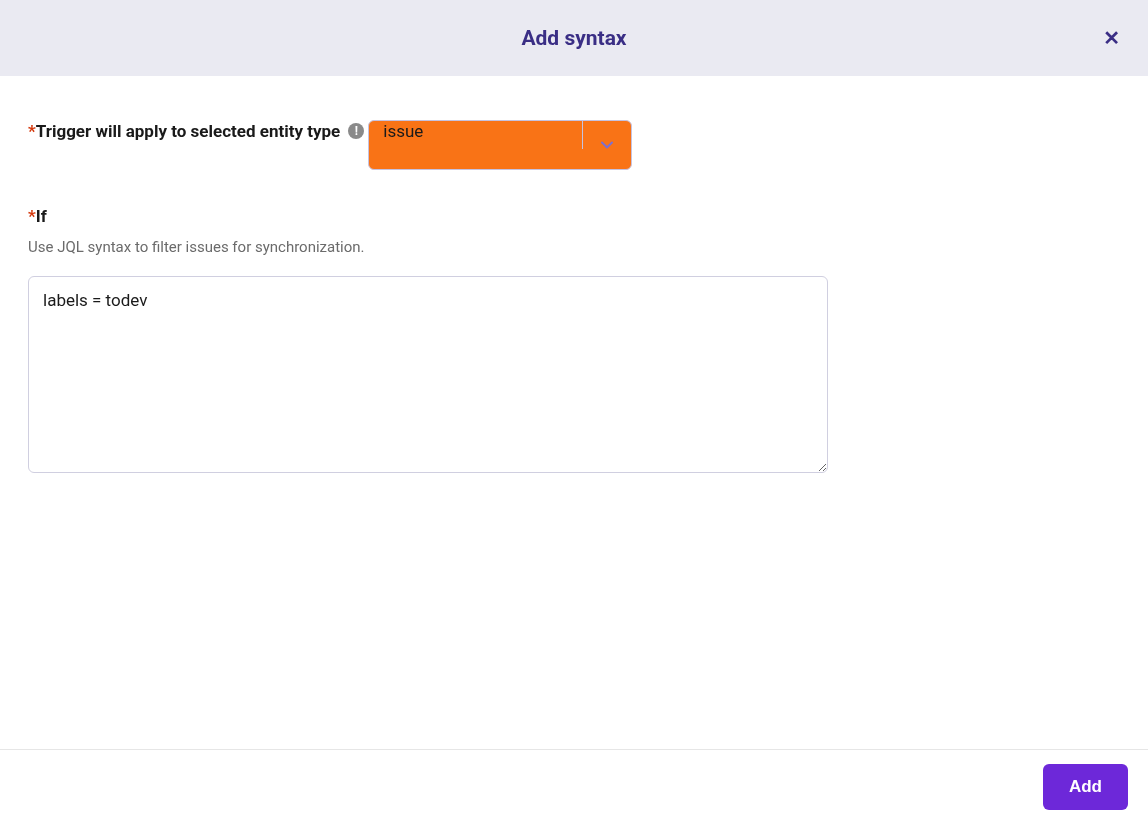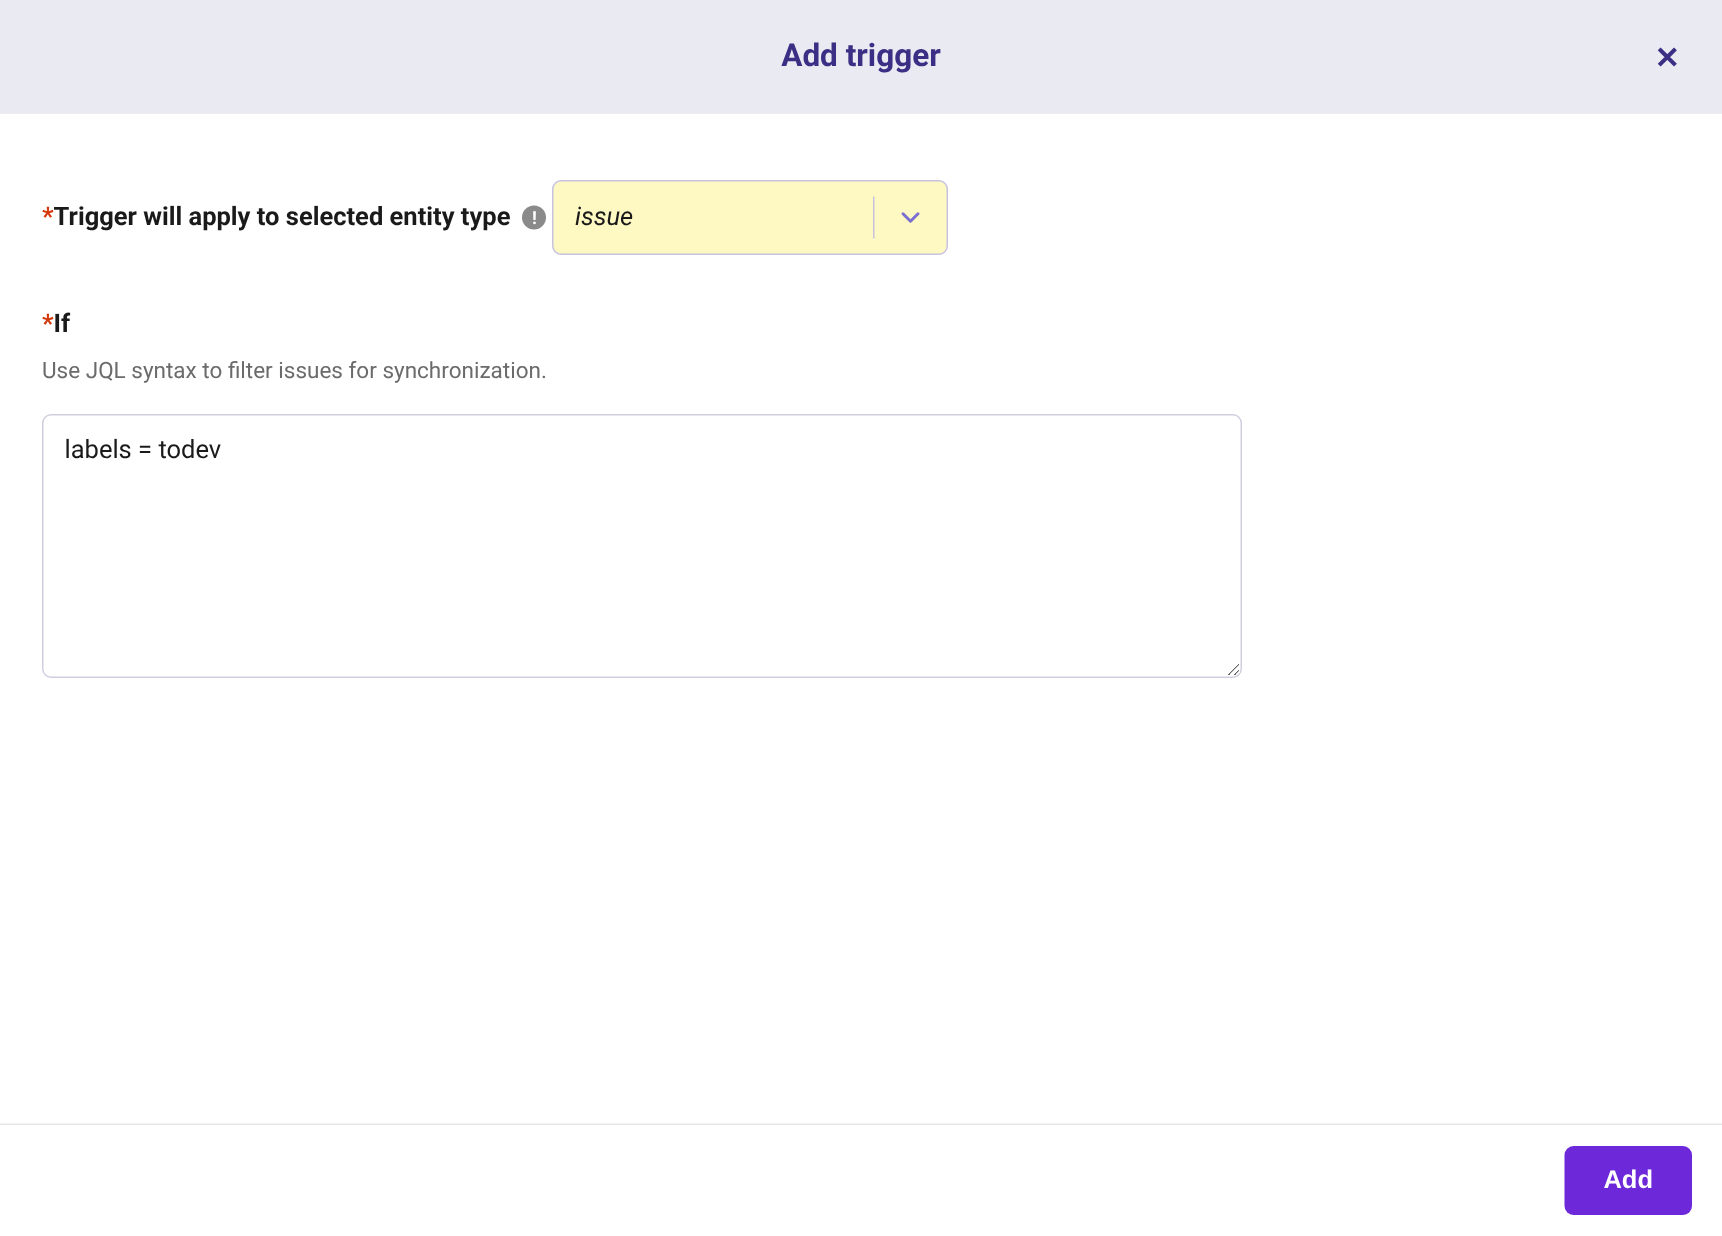--- a/index.html
+++ b/index.html
@@ -77,29 +77,27 @@
       cursor: default;
     }
     .helper-text {
       font-size: 15px;
       color: #6b6b6b;
       margin-bottom: 10px;
       margin-top: 4px;
     }
     .select-wrapper {
       display: inline-flex;
-      align-items: center;
       border: 1px solid #c6c2e0;
       border-radius: 6px;
       height: 50px;
       width: 264px;
       margin-top: 16px;
       cursor: pointer;
-      background: #fef9c3;
-      font-style: italic;
+      background: #f97316;
     }
     .select-value {
       flex: 1;
       padding: 0 14px;
       font-size: 17px;
       color: #1a1a1a;
     }
     .select-divider {
       width: 1px;
       height: 28px;
@@ -118,21 +116,21 @@
       border-radius: 6px;
       padding: 12px 14px;
       font-size: 17px;
       font-family: inherit;
       color: #1a1a1a;
       resize: both;
       margin-top: 10px;
       line-height: 1.4;
     }
     .textarea-if {
-      height: 176px;
+      height: 197px;
     }
     .textarea-notes {
       width: 1094px;
       height: 106px;
     }
     .checkbox-row {
       display: flex;
       align-items: center;
       gap: 10px;
       margin-top: 10px;
@@ -180,21 +178,21 @@
       cursor: pointer;
     }
     .notes-label {
       margin-top: 20px;
     }
   </style>
 </head>
 <body>
 
 <div class="header">
-  <div class="header-title">Add trigger</div>
+  <div class="header-title">Add syntax</div>
   <div class="close-icon">✕</div>
 </div>
 
 <div class="content">
 
   <div class="form-group">
     <div class="field-label">
       <span><span class="required-asterisk">*</span><span>Trigger will apply to selected entity type</span></span>
       <span class="info-icon">!</span>
     </div>

